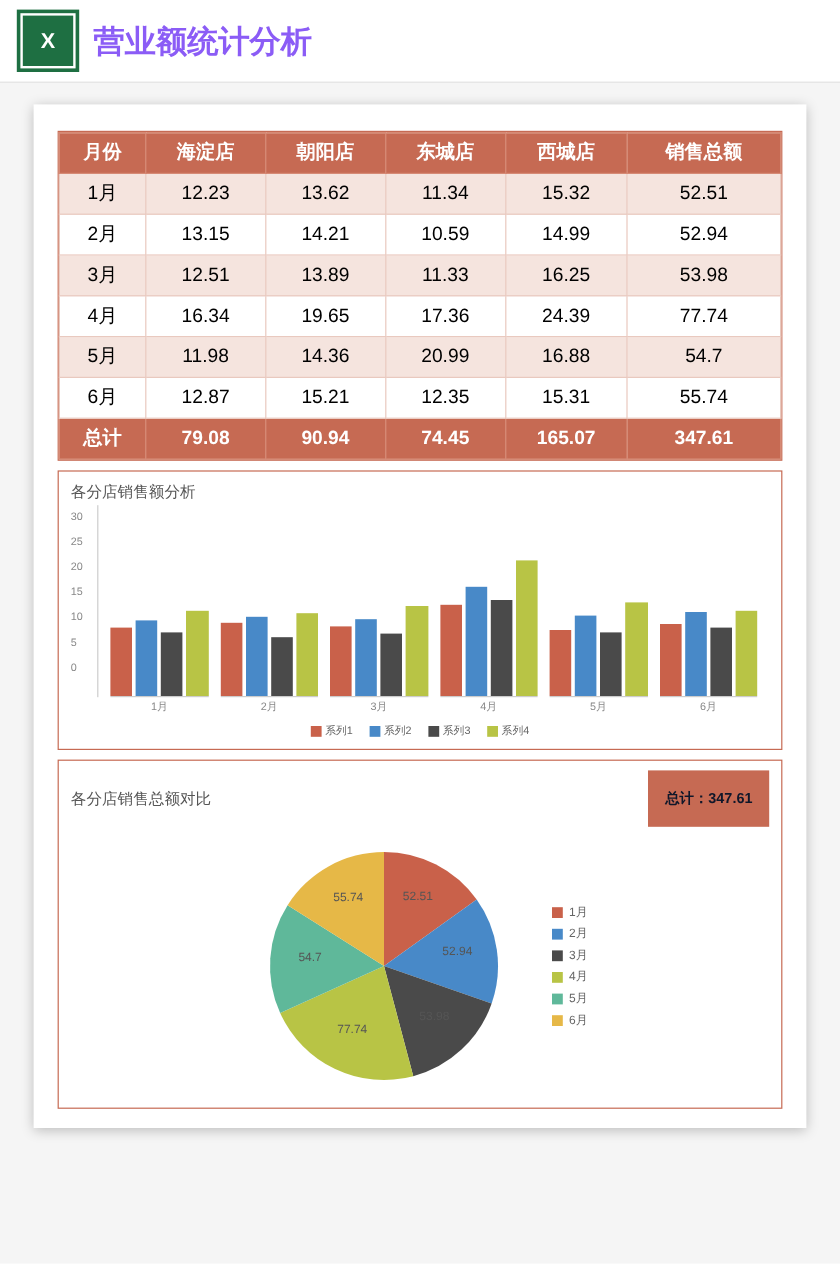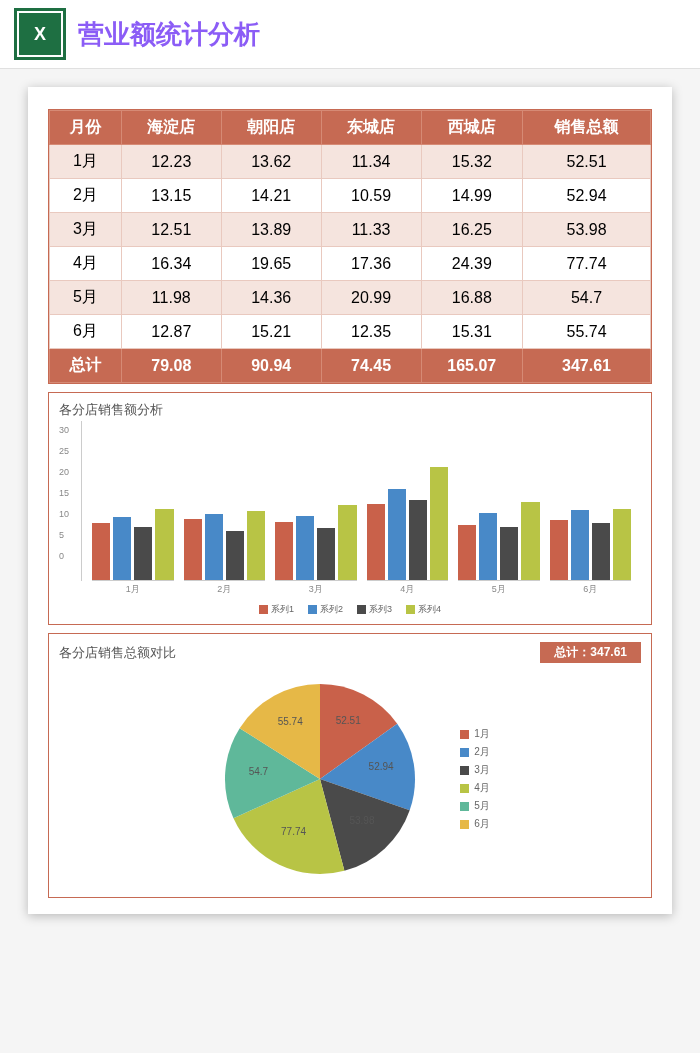--- a/index.html
+++ b/index.html
@@ -28,21 +28,21 @@
 .bars{flex:1;display:flex;align-items:flex-end;gap:10px;border-left:1px solid #ccc;padding:0 10px}
 .group{flex:1;display:flex;align-items:flex-end;gap:3px;height:140px;border-bottom:1px solid #ccc;position:relative}
 .group::after{content:attr(data-lbl);position:absolute;bottom:-16px;left:0;right:0;text-align:center;font-size:9px;color:#888}
 .bar{flex:1}
 .c1{background:#c9614a}.c2{background:#4889c8}.c3{background:#4a4a4a}.c4{background:#b8c445}
 .legend{display:flex;justify-content:center;gap:14px;font-size:9px;color:#666;margin-top:22px}
 .legend span{display:inline-flex;align-items:center;gap:3px}
 .sw{width:9px;height:9px;display:inline-block}
 .pie-header{display:flex;justify-content:space-between;align-items:center;margin-bottom:6px}
 .pie-title{font-size:13px;color:#555}
-.pie-total{background:#c66a53;color:#ffffff;font-size:12px;font-weight:700;padding:2px 14px}
+.pie-total{background:#c66a53;color:#0f172a;font-size:12px;font-weight:700;padding:15px 14px}
 .pie-body{display:flex;align-items:center;justify-content:center;gap:30px}
 .pie{width:220px;height:220px;position:relative}
 .pie svg{width:100%;height:100%}
 .pie-legend{font-size:10px;color:#666}
 .pie-legend div{display:flex;align-items:center;gap:5px;margin:4px 0}
 </style>
 </head>
 <body>
 
 <div class="top-banner">

